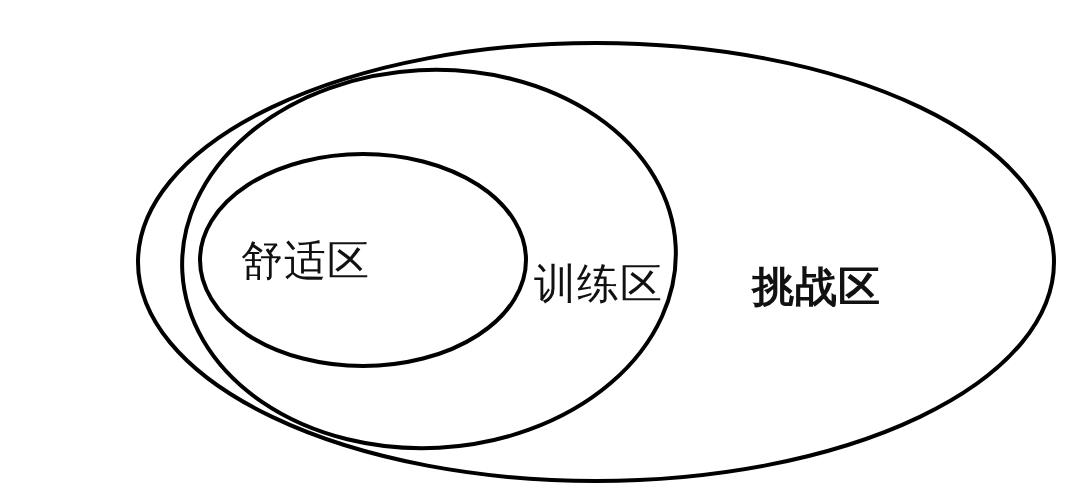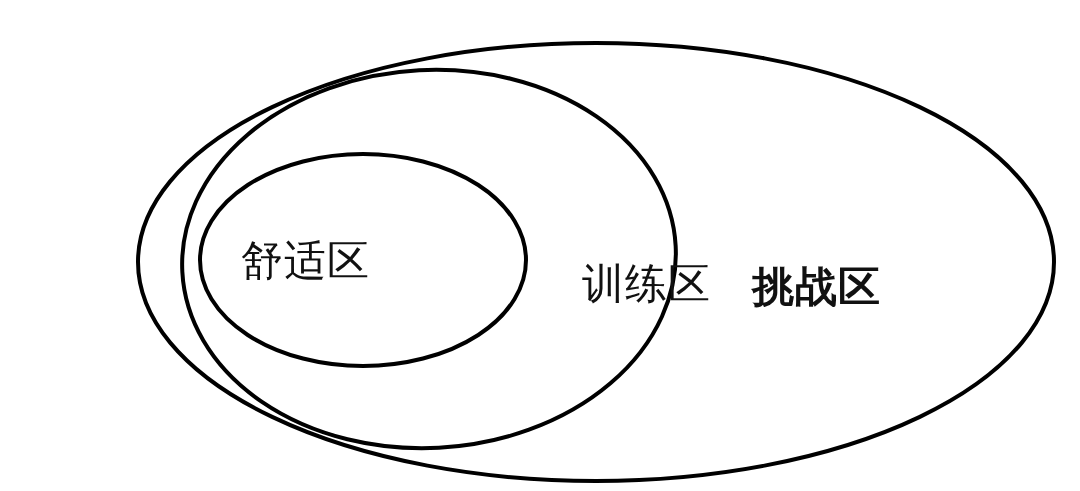--- a/index.html
+++ b/index.html
@@ -23,21 +23,21 @@
     .zone-label {
       position: absolute;
       font-family: "DejaVu Serif", "Liberation Serif", serif;
       font-size: 42px;
       color: #111111;
       white-space: nowrap;
       line-height: 1;
       letter-spacing: 1px;
     }
     #label-comfort { left: 241px; top: 228px; }
-    #label-training { left: 534px; top: 251px; margin-left: 48px; }
+    #label-training { left: 534px; top: 251px; }
     #label-challenge { left: 752px; top: 254px; font-weight: bold; }
   </style>
 </head>
 <body>
 
 <div class="diagram">
   <svg width="1080" height="491" viewBox="0 0 1080 491" xmlns="http://www.w3.org/2000/svg">
     <ellipse cx="596" cy="250" rx="458" ry="219" fill="none" stroke="#000000" stroke-width="4"></ellipse>
     <ellipse cx="429" cy="247" rx="247" ry="189" transform="rotate(-3 429 247)" fill="none" stroke="#000000" stroke-width="4"></ellipse>
     <ellipse cx="363" cy="248" rx="163" ry="106" fill="none" stroke="#000000" stroke-width="4"></ellipse>

